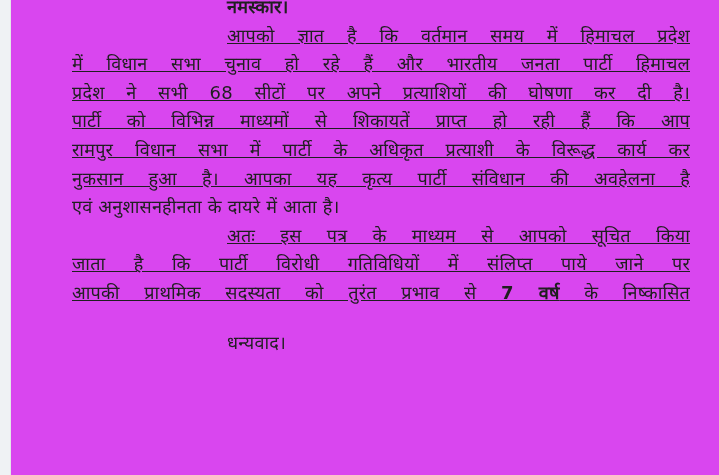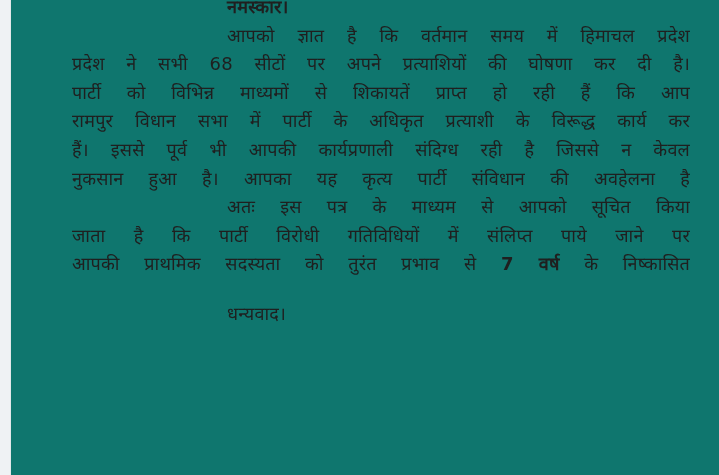--- a/index.html
+++ b/index.html
@@ -36,43 +36,45 @@
   }
   .line {
     height: 28.6px;
     overflow: hidden;
     white-space: normal;
     text-align: left;
   }
   .line.justify {
     text-align: justify;
     text-align-last: justify;
+    text-decoration: underline;
   }
   .line.indent {
     padding-left: 155px;
   }
   .line .b {
     font-weight: 700;
   }
   .spacer {
     height: 21px;
   }
 </style>
 </head>
 <body>
 
-<div class="page" style="background: #0f766e;">
+<div class="page" style="background: #d946ef;">
   <div class="left-strip" style="background: rgb(239, 242, 244);"></div>
   <div class="doc" style="color: rgb(31, 31, 31);">
       <div class="line indent"><span class="b">नमस्कार।</span></div>
       <div class="line justify indent"><span>आपको ज्ञात है कि वर्तमान समय में हिमाचल प्रदेश</span></div>
+      <div class="line justify"><span>में विधान सभा चुनाव हो रहे हैं और भारतीय जनता पार्टी हिमाचल</span></div>
       <div class="line justify"><span>प्रदेश ने सभी 68 सीटों पर अपने प्रत्याशियों की घोषणा कर दी है।</span></div>
       <div class="line justify"><span>पार्टी को विभिन्न माध्यमों से शिकायतें प्राप्त हो रही हैं कि आप</span></div>
       <div class="line justify"><span>रामपुर विधान सभा में पार्टी के अधिकृत प्रत्याशी के विरूद्ध कार्य कर</span></div>
-      <div class="line justify"><span>हैं। इससे पूर्व भी आपकी कार्यप्रणाली संदिग्ध रही है जिससे न केवल</span></div>
       <div class="line justify"><span>नुकसान हुआ है। आपका यह कृत्य पार्टी संविधान की अवहेलना है</span></div>
+      <div class="line"><span>एवं अनुशासनहीनता के दायरे में आता है।</span></div>
       <div class="line justify indent"><span>अतः इस पत्र के माध्यम से आपको सूचित किया</span></div>
       <div class="line justify"><span>जाता है कि पार्टी विरोधी गतिविधियों में संलिप्त पाये जाने पर</span></div>
       <div class="line justify"><span>आपकी प्राथमिक सदस्यता को तुरंत प्रभाव से </span><span class="b">7 वर्ष</span><span> के निष्कासित</span></div>
       <div class="spacer"></div>
       <div class="line indent"><span>धन्यवाद।</span></div>
     </div>
 </div>
 
 </body></html>

